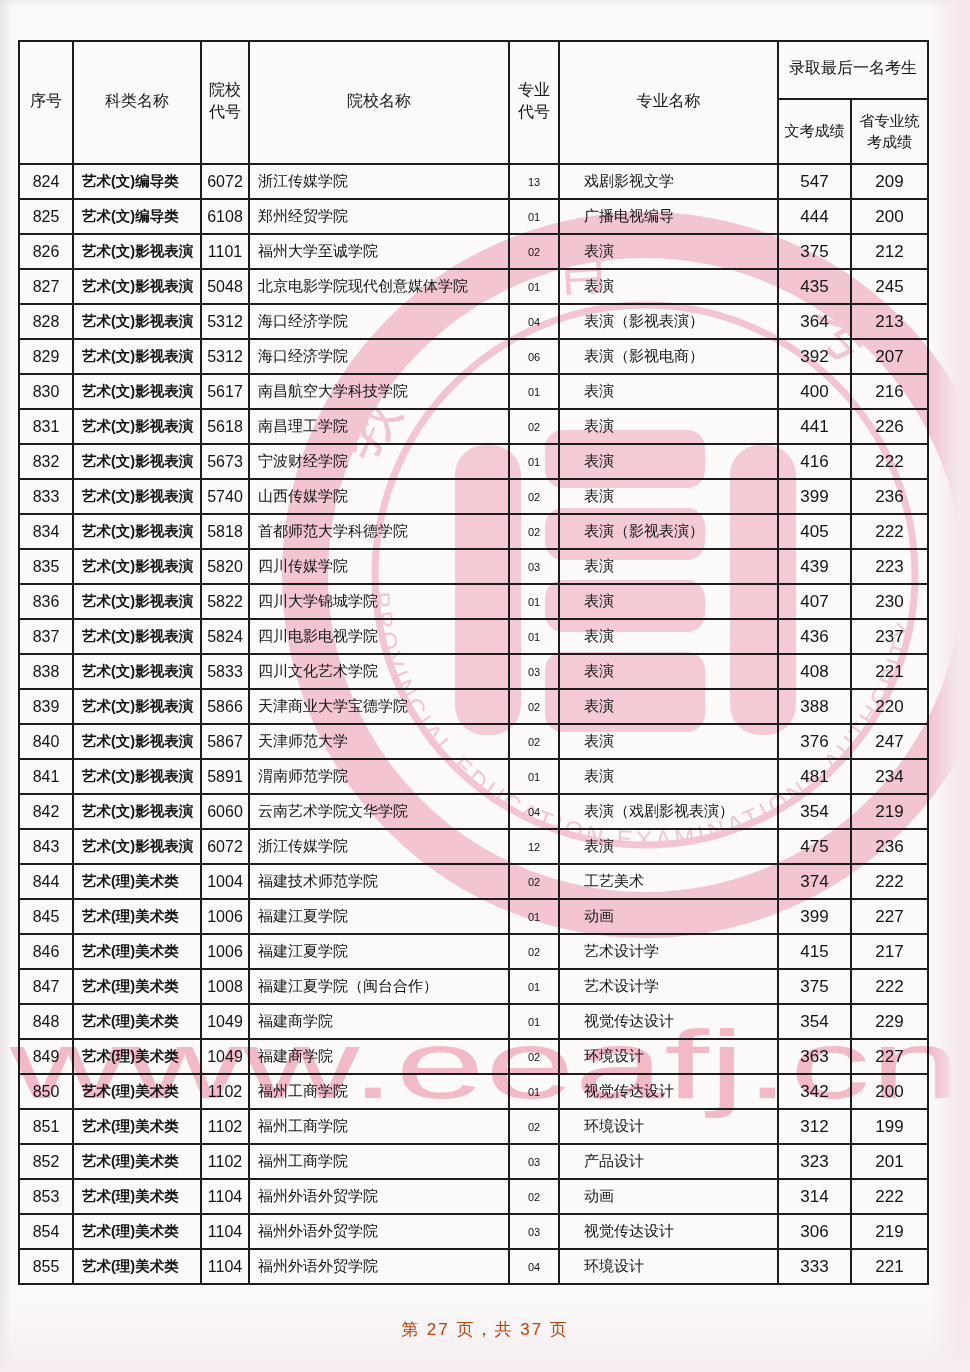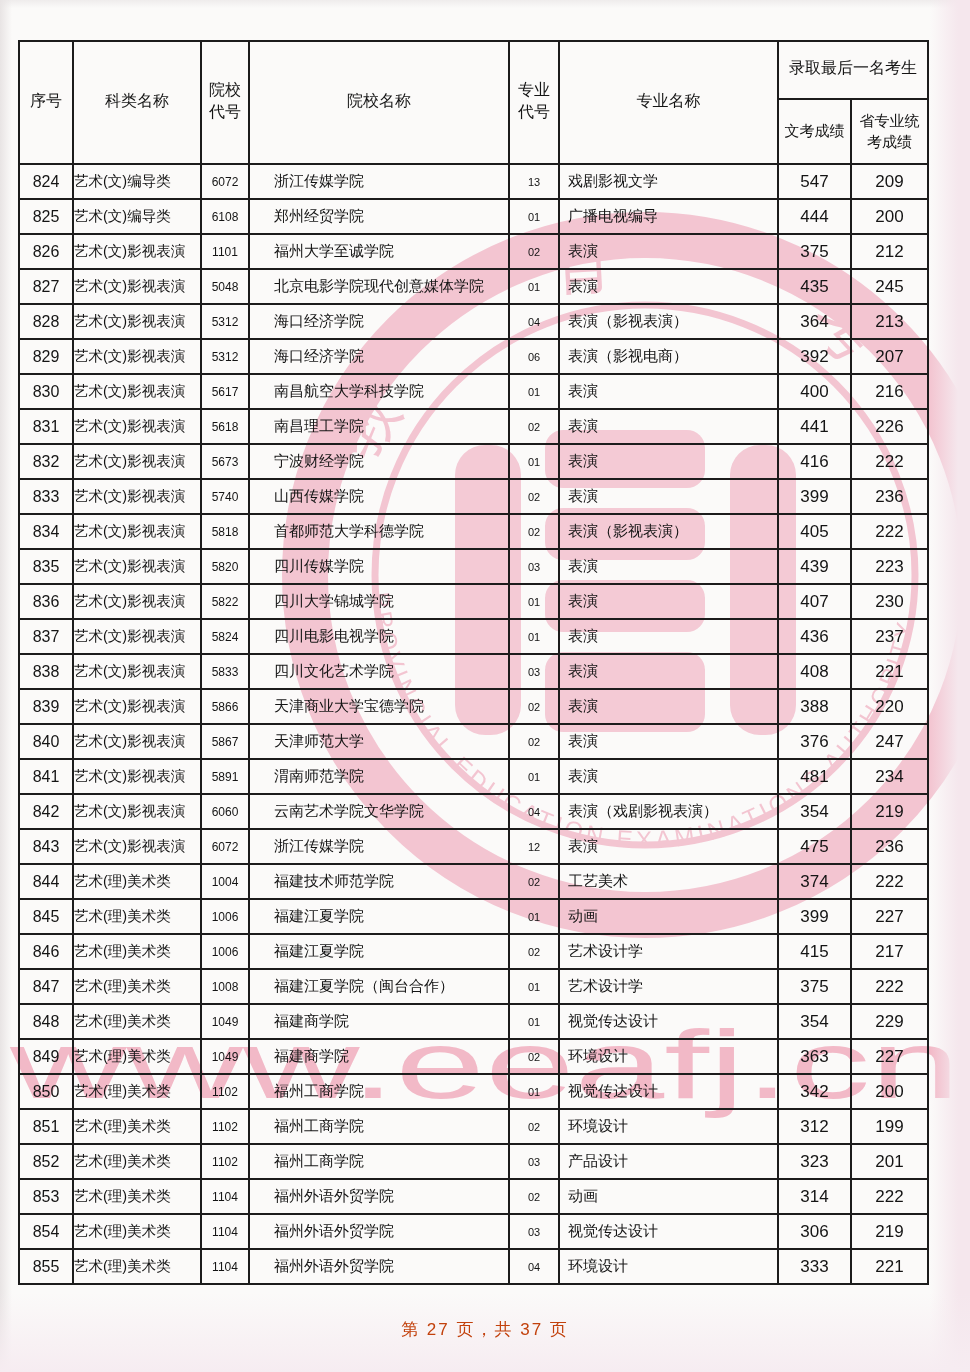--- a/index.html
+++ b/index.html
@@ -37,25 +37,25 @@
     font-weight:normal;
   }
   table.scores thead th{font-size:16px;line-height:1.35;}
   table.scores thead tr.h1 th{height:56px;font-family:Liberation Mono, monospace;}
   table.scores thead tr.h2 th{height:63px;font-size:15px;}
   table.scores tbody tr{height:35px;}
   table.scores tbody td{
     font-size:15px;white-space:nowrap;overflow:hidden;
   }
   table.scores tbody td.c0{font-size:16px;}
-  table.scores tbody td.c1{text-align:left;padding-left:0;font-size:14.5px;}
-  table.scores tbody td.c2{font-size:12px;}
-  table.scores tbody td.c3{text-align:left;padding-left:24px;}
+  table.scores tbody td.c1{text-align:left;padding-left:8px;font-size:14.5px;font-weight:bold;}
+  table.scores tbody td.c2{font-size:16px;}
+  table.scores tbody td.c3{text-align:left;padding-left:8px;}
   table.scores tbody td.c4{font-size:11px;}
-  table.scores tbody td.c5{text-align:left;padding-left:8px;}
+  table.scores tbody td.c5{text-align:left;padding-left:24px;}
   table.scores tbody td.c6,table.scores tbody td.c7{font-size:17px;}
 
   .footer{
     position:absolute;left:0;top:1318px;width:100%;z-index:1;
     text-align:center;font-size:17px;color:#c2410c;letter-spacing:2px;
   }
 </style>
 </head>
 <body>
 

